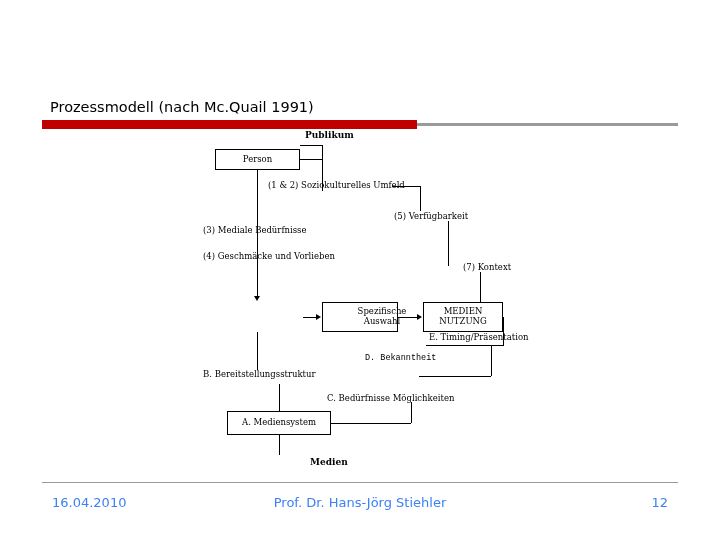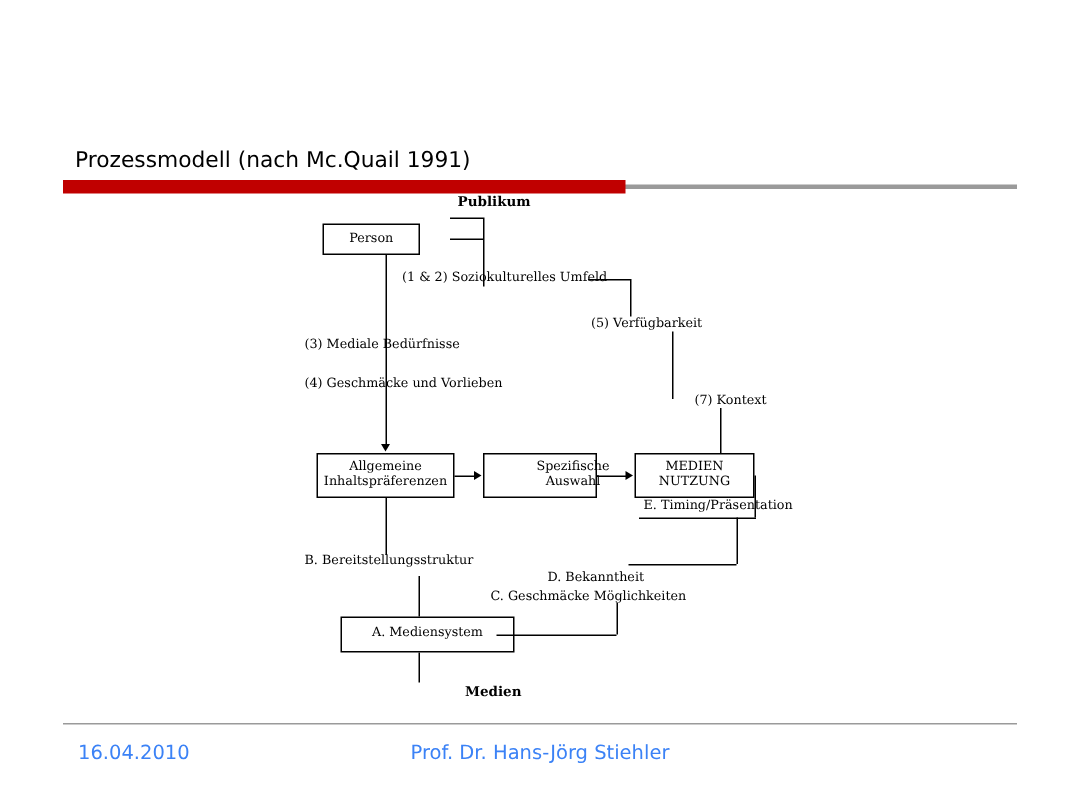--- a/index.html
+++ b/index.html
@@ -72,21 +72,21 @@
   <div class="subtitle">Prozessmodell (nach Mc.Quail 1991)</div>
 
   <div class="rule"></div>
   <div class="rule-red"></div>
 
   <div class="diagram">
 
     <div class="dlabel bold" style="left:125px;top:4px;">Publikum</div>
     <div class="dlabel bold" style="left:130px;top:331px;">Medien</div>
 
-    <div class="dbox" style="left:35px;top:23px;width:65px;height:21px;">Person</div>
+    <div class="dbox" style="left:35px;top:23px;width:85px;height:21px;">Person</div>
 
     <div class="line hline" style="left:120px;top:33px;width:22px;"></div>
     <div class="line vline" style="left:142px;top:19px;height:46px;"></div>
     <div class="line hline" style="left:120px;top:19px;width:22px;"></div>
 
     <div class="dlabel" style="left:88px;top:55px;">(1 &amp; 2) Soziokulturelles Umfeld</div>
     <div class="line hline" style="left:212px;top:60px;width:28px;"></div>
     <div class="line vline" style="left:240px;top:60px;height:25px;"></div>
 
     <div class="dlabel" style="left:214px;top:86px;">(5) Verfügbarkeit</div>
@@ -96,24 +96,20 @@
 
     <div class="dlabel" style="left:23px;top:126px;">(4) Geschmäcke und Vorlieben</div>
 
 
     <div class="dlabel" style="left:283px;top:137px;">(7) Kontext</div>
     <div class="line vline" style="left:300px;top:146px;height:35px;"></div>
 
     <div class="line vline" style="left:77px;top:44px;height:129px;"></div>
     <div class="arrow-d" style="left:74px;top:170px;"></div>
 
-    <div class="dbox" style="left:31px;top:176px;width:92px;height:30px;">
-      <span style="white-space:pre-line;">Allgemeine
-Inhaltspräferenzen</span>
-    </div>
     <div class="dbox" style="left:142px;top:176px;width:76px;height:30px;padding-left:44px;">
       <span style="white-space:pre-line;">Spezifische
 Auswahl</span>
     </div>
     <div class="dbox" style="left:243px;top:176px;width:80px;height:30px;">
       <span style="white-space:pre-line;">MEDIEN
 NUTZUNG</span>
     </div>
 
     <div class="line hline" style="left:123px;top:191px;width:14px;"></div>
@@ -122,32 +118,33 @@
     <div class="arrow-r" style="left:237px;top:188px;"></div>
 
     <div class="line vline" style="left:323px;top:191px;height:28px;"></div>
     <div class="line hline" style="left:246px;top:219px;width:78px;"></div>
 
     <div class="dlabel" style="left:249px;top:207px;">E. Timing/Präsentation</div>
 
     <div class="dlabel" style="left:23px;top:244px;">B. Bereitstellungsstruktur</div>
     <div class="line vline" style="left:77px;top:206px;height:38px;"></div>
 
-    <div class="dlabel" style="left:185px;top:255px;">D. Bekanntheit</div>
+    <div class="dlabel" style="left:185px;top:228px;font-family:Liberation Mono, monospace;">D. Bekanntheit</div>
     <div class="line hline" style="left:239px;top:250px;width:72px;"></div>
     <div class="line vline" style="left:311px;top:219px;height:31px;"></div>
 
-    <div class="dlabel" style="left:147px;top:268px;">C. Geschmäcke Möglichkeiten</div>
+    <div class="dlabel" style="left:147px;top:268px;">C. Bedürfnisse Möglichkeiten</div>
 
-    <div class="dbox" style="left:47px;top:285px;width:116px;height:24px;">A. Mediensystem</div>
+    <div class="dbox" style="left:47px;top:285px;width:104px;height:24px;">A. Mediensystem</div>
 
     <div class="line vline" style="left:99px;top:258px;height:27px;"></div>
     <div class="line hline" style="left:151px;top:297px;width:80px;"></div>
     <div class="line vline" style="left:231px;top:276px;height:21px;"></div>
     <div class="line vline" style="left:99px;top:309px;height:20px;"></div>
 
   </div>
 
   <div class="footer-rule"></div>
   <div class="footer footer-date">16.04.2010</div>
   <div class="footer footer-center">Prof. Dr. Hans-Jörg Stiehler</div>
+  <div class="footer footer-page">12</div>
 
 </div>
 
 </body></html>

